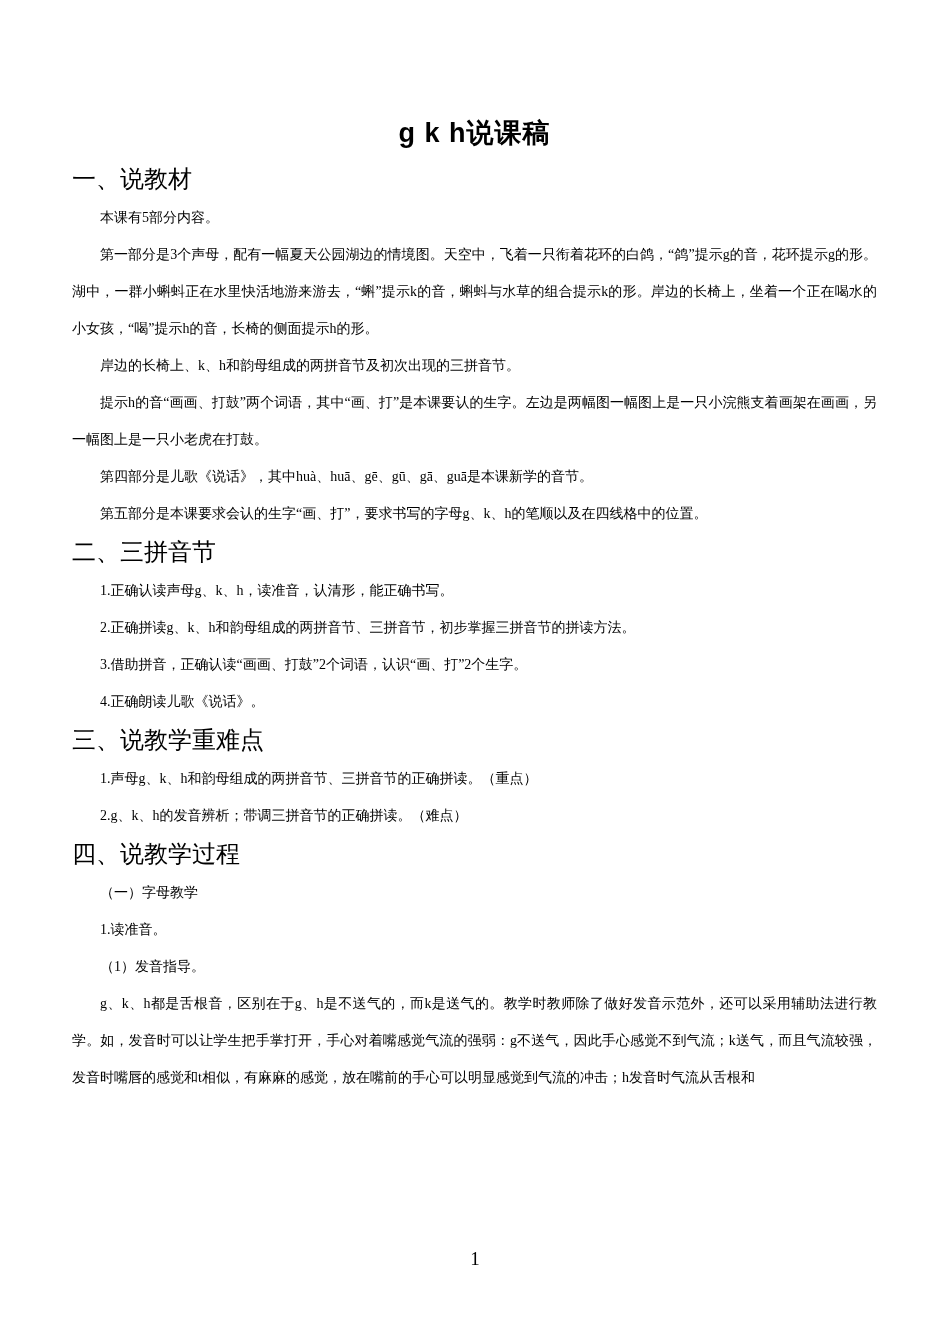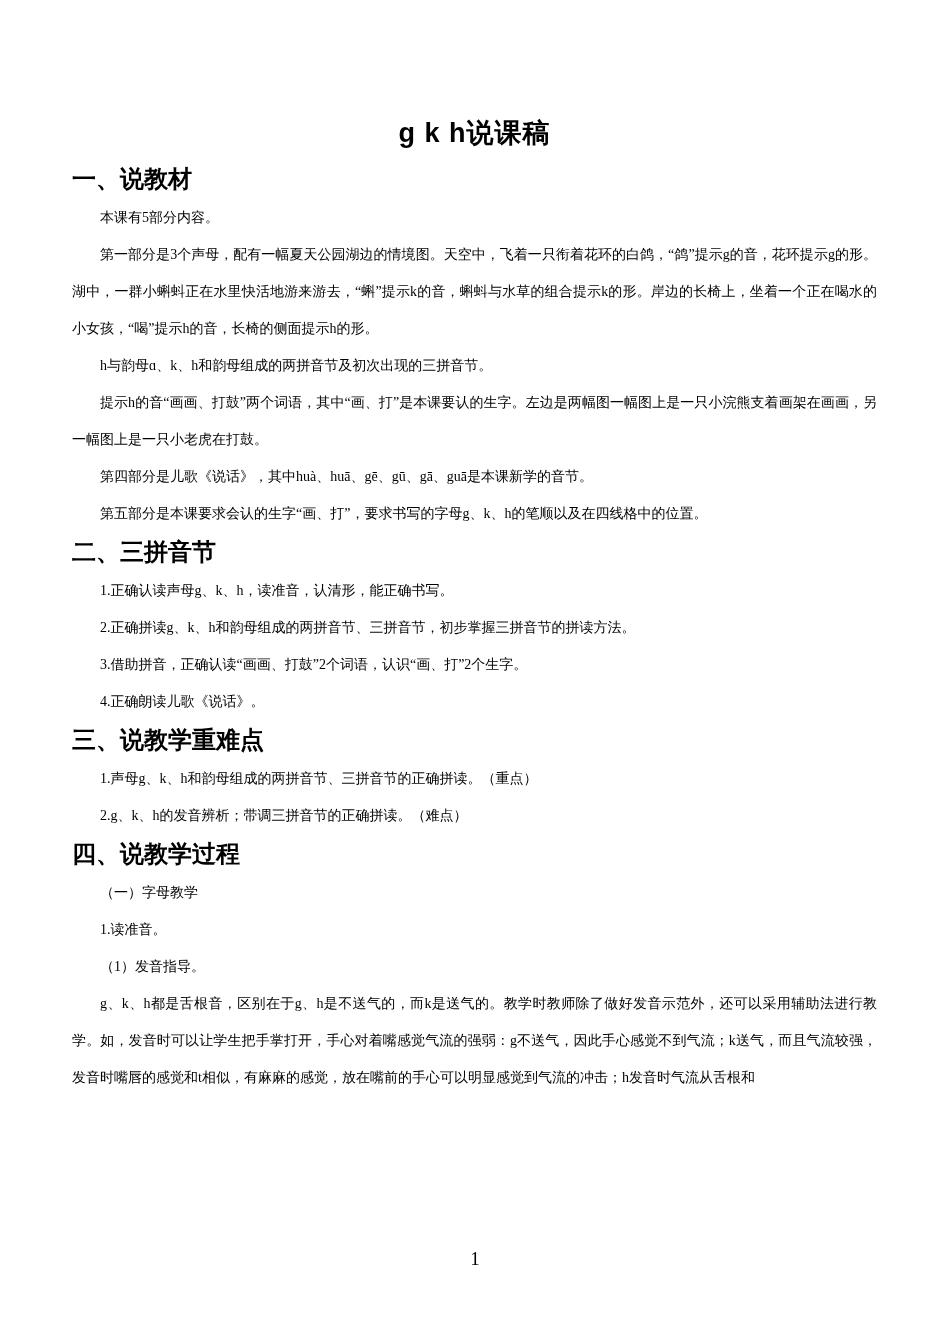--- a/index.html
+++ b/index.html
@@ -23,21 +23,21 @@
     text-align:center;
     font-family:"Liberation Sans","DejaVu Sans",sans-serif;
     font-weight:bold;
     font-size:27px;
     line-height:34px;
     letter-spacing:1px;
     margin-bottom:9px;
   }
   .sec-heading {
     font-family:"Liberation Sans","DejaVu Sans",sans-serif;
-    font-weight:bold;
+    font-weight:normal;
     font-size:24px;
     line-height:40px;
   }
   p.body-par {
     font-size:14px;
     line-height:37px;
     text-align:justify;
     text-indent:2em;
   }
   .page-number {
@@ -53,21 +53,21 @@
 
 <div class="page">
   <div class="content">
 
     <h1 class="doc-title">g k h说课稿</h1>
 
     <section>
       <h2 class="sec-heading">一、说教材</h2>
       <p class="body-par">本课有5部分内容。</p>
       <p class="body-par">第一部分是3个声母，配有一幅夏天公园湖边的情境图。天空中，飞着一只衔着花环的白鸽，“鸽”提示g的音，花环提示g的形。湖中，一群小蝌蚪正在水里快活地游来游去，“蝌”提示k的音，蝌蚪与水草的组合提示k的形。岸边的长椅上，坐着一个正在喝水的小女孩，“喝”提示h的音，长椅的侧面提示h的形。</p>
-      <p class="body-par">h与韵母ɑ、k、h和韵母组成的两拼音节及初次出现的三拼音节。</p>
+      <p class="body-par">岸边的长椅上、k、h和韵母组成的两拼音节及初次出现的三拼音节。</p>
       <p class="body-par">提示h的音“画画、打鼓”两个词语，其中“画、打”是本课要认的生字。左边是两幅图一幅图上是一只小浣熊支着画架在画画，另一幅图上是一只小老虎在打鼓。</p>
       <p class="body-par">第四部分是儿歌《说话》，其中huà、huā、gē、gū、gā、guā是本课新学的音节。</p>
       <p class="body-par">第五部分是本课要求会认的生字“画、打”，要求书写的字母g、k、h的笔顺以及在四线格中的位置。</p>
     </section>
 
     <section>
       <h2 class="sec-heading">二、三拼音节</h2>
       <p class="body-par">1.正确认读声母g、k、h，读准音，认清形，能正确书写。</p>
       <p class="body-par">2.正确拼读g、k、h和韵母组成的两拼音节、三拼音节，初步掌握三拼音节的拼读方法。</p>
       <p class="body-par">3.借助拼音，正确认读“画画、打鼓”2个词语，认识“画、打”2个生字。</p>

